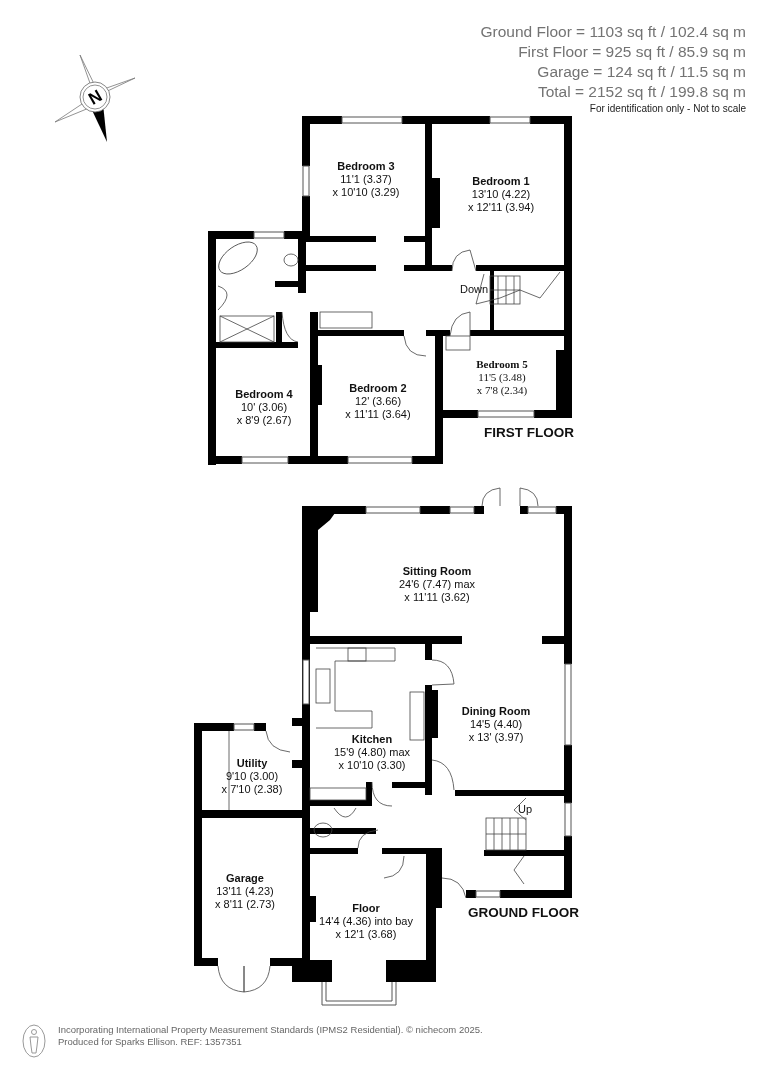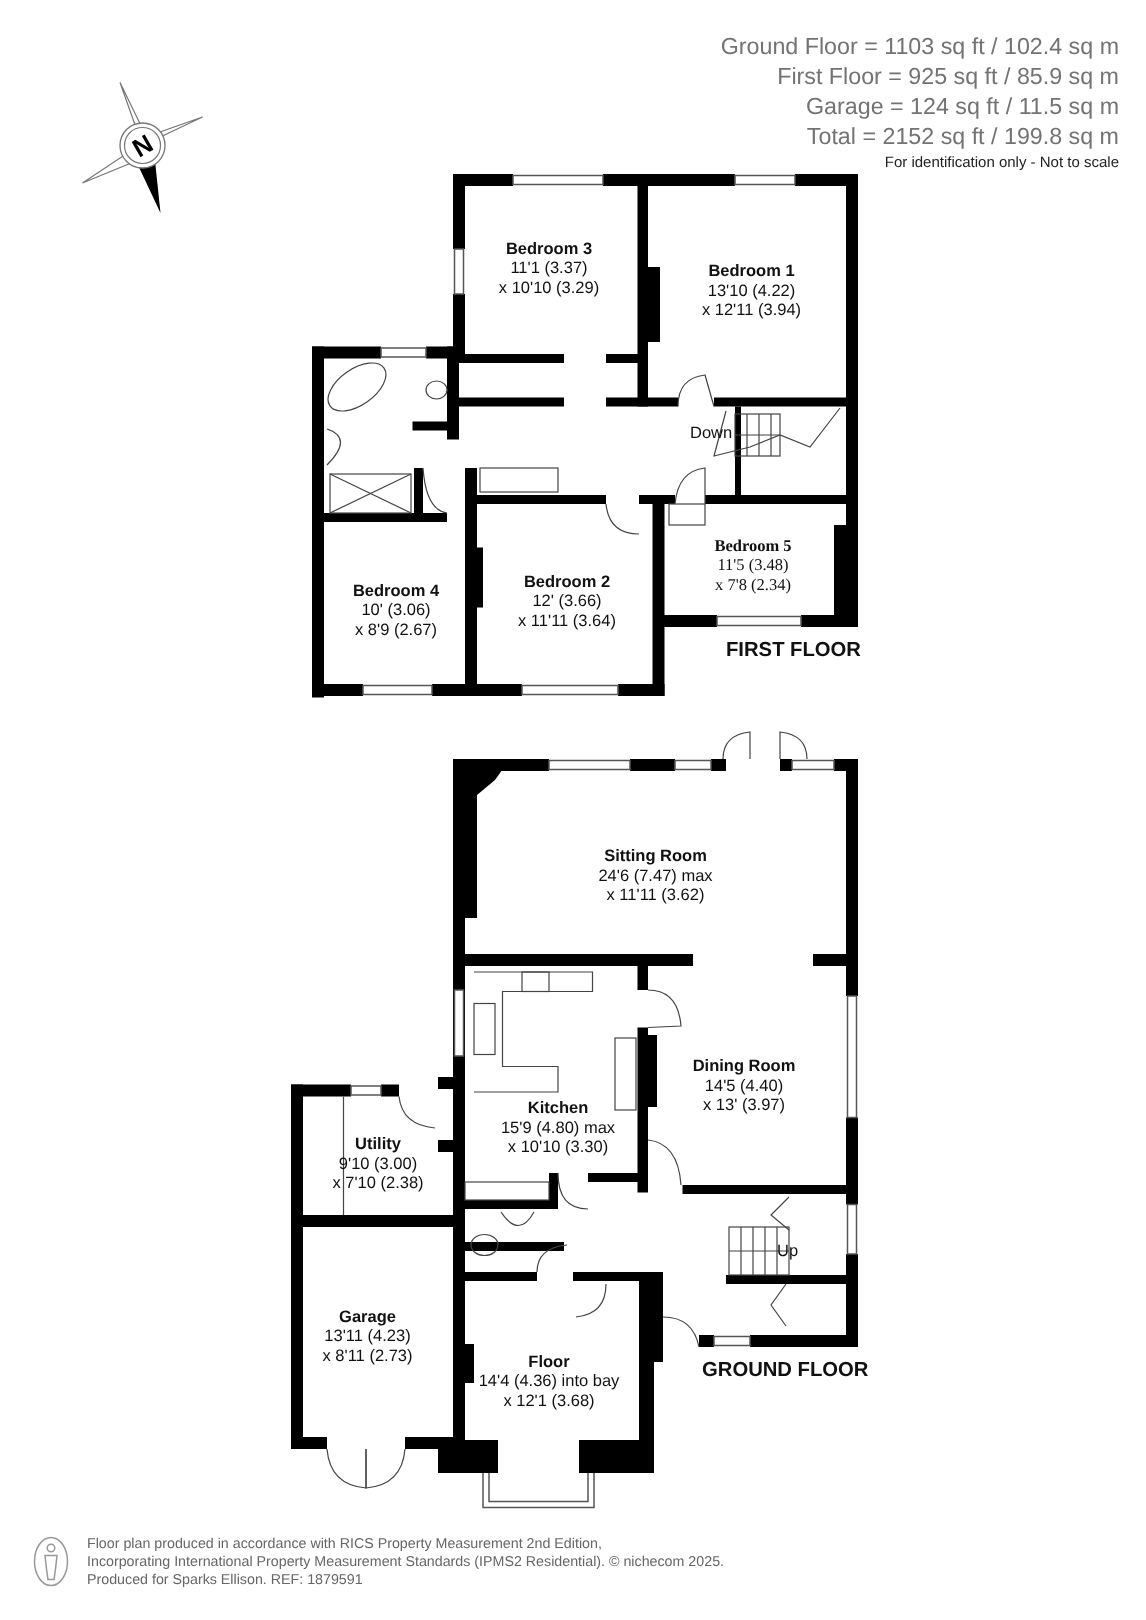--- a/index.html
+++ b/index.html
@@ -240,35 +240,34 @@
 <div class="lbl" style="left:372px;top:733px;">
   <span class="name">Kitchen</span>
   <span class="dim">15'9 (4.80) max</span>
   <span class="dim">x 10'10 (3.30)</span>
 </div>
 <div class="lbl" style="left:252px;top:757px;">
   <span class="name">Utility</span>
   <span class="dim">9'10 (3.00)</span>
   <span class="dim">x 7'10 (2.38)</span>
 </div>
-<div class="stair-lbl" style="left:478px;top:828px;padding-left:40px;">Up</div>
+<div class="stair-lbl" style="left:478px;top:803px;padding-left:40px;">Up</div>
 <div class="lbl" style="left:245px;top:872px;">
   <span class="name">Garage</span>
   <span class="dim">13'11 (4.23)</span>
   <span class="dim">x 8'11 (2.73)</span>
 </div>
 <div class="lbl" style="left:366px;top:902px;">
   <span class="name">Floor</span>
   <span class="dim">14'4 (4.36) into bay</span>
   <span class="dim">x 12'1 (3.68)</span>
 </div>
 <div class="floor-title" style="left:468px;top:905px;">GROUND FLOOR</div>
 
 <svg class="footer-icon" viewBox="0 0 24 34">
   <ellipse cx="12" cy="17" rx="11" ry="16" fill="none" stroke="#999" stroke-width="1"></ellipse>
   <circle cx="12" cy="8" r="2.5" fill="none" stroke="#999" stroke-width="1"></circle>
   <path d="M8,13 L16,13 L15,22 L14,29 L10,29 L9,22 Z" fill="none" stroke="#999" stroke-width="1"></path>
 </svg>
 <div class="footer">
-  <span>Floor plan produced in accordance with RICS Property Measurement 2nd Edition,</span>
   <span>Incorporating International Property Measurement Standards (IPMS2 Residential).   © nichecom 2025.</span>
-  <span>Produced for Sparks Ellison.   REF: 1879591</span>
+  <span>Produced for Sparks Ellison.   REF: 1357351</span>
 </div>
 
 </body></html>

